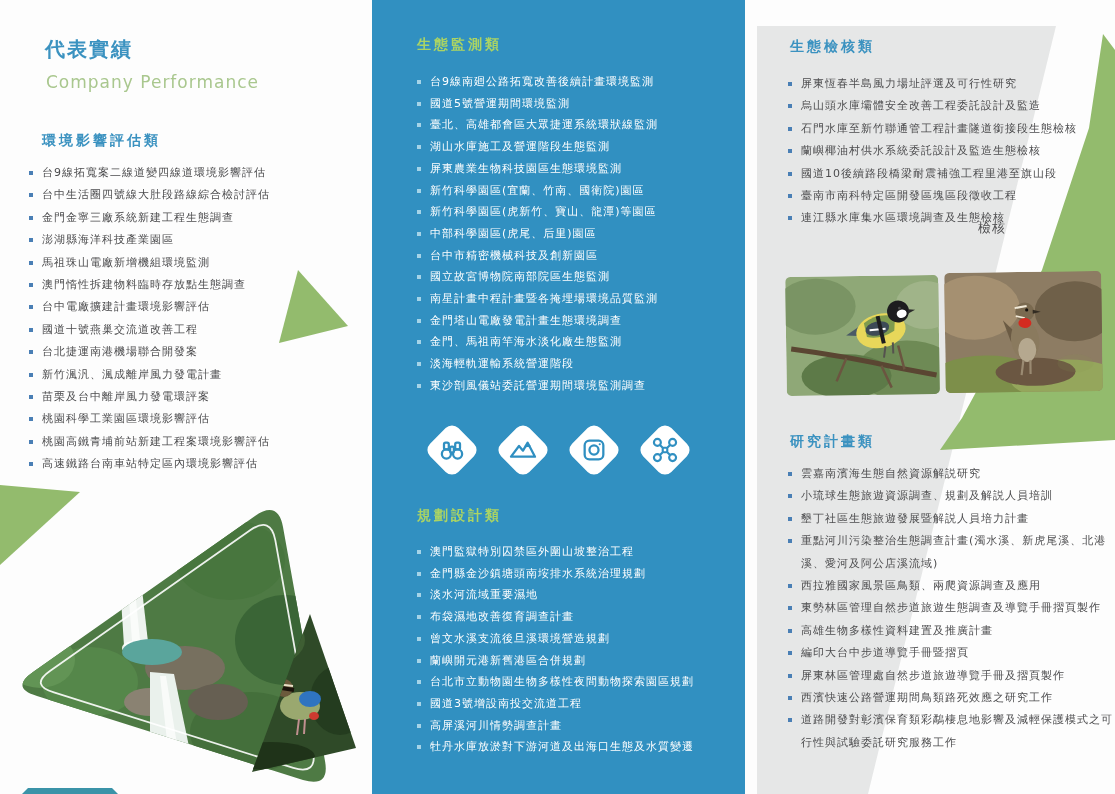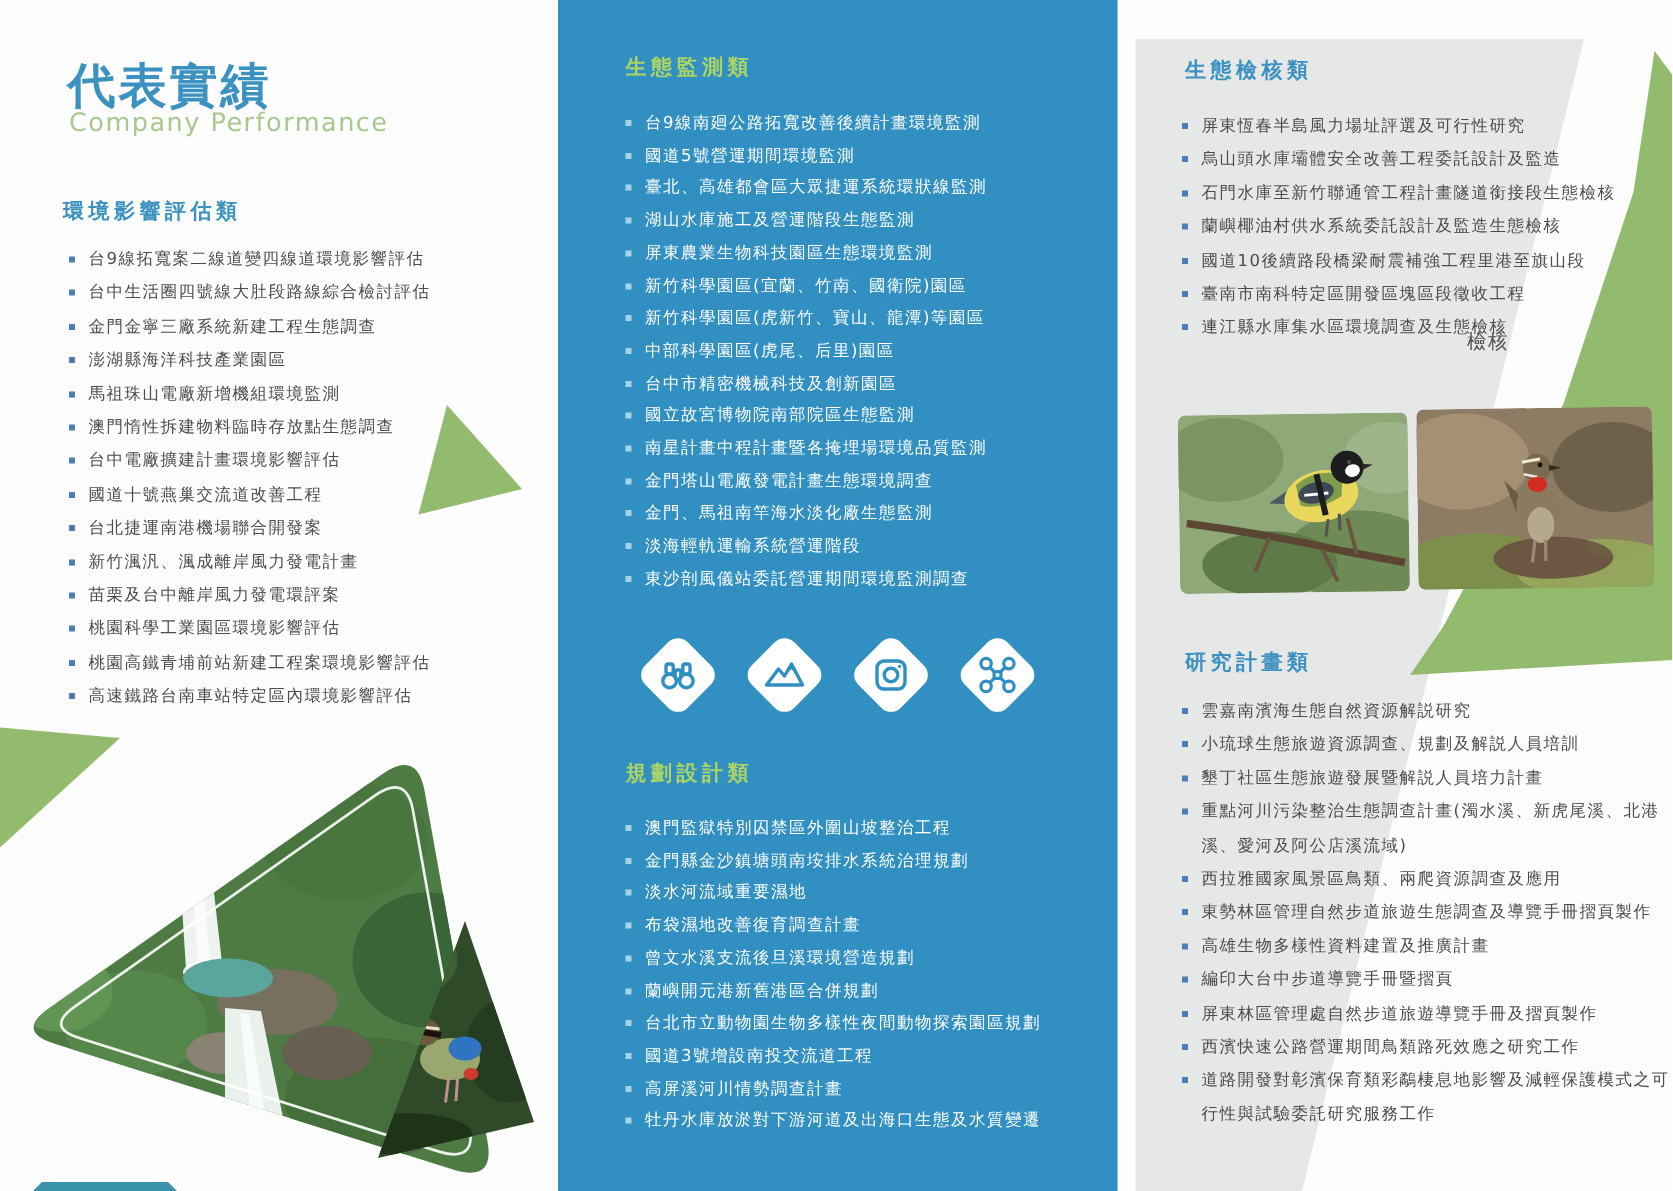--- a/index.html
+++ b/index.html
@@ -6,37 +6,37 @@
   .page{
     position:relative;width:1115px;height:794px;overflow:hidden;
     background:#fdfdfd;
     font-family:"DejaVu Sans","Liberation Sans",sans-serif;
   }
   
   .panel-blue{position:absolute;left:372px;top:0;width:373px;height:794px;background:#3190c1;z-index:0;}
   .deco{position:absolute;left:0;top:0;width:1115px;height:794px;z-index:1;pointer-events:none;}
   .txt{position:absolute;z-index:3;}
   
-  .main-title{left:45px;top:36px;font-size:32px;font-weight:bold;color:#3b92c0;letter-spacing:2px;}
+  .main-title{left:45px;top:36px;font-size:20px;font-weight:bold;color:#3b92c0;letter-spacing:2px;}
   .main-sub{left:46px;top:72px;font-size:17px;color:#a9c78e;letter-spacing:1px;}
   .sec-h{font-size:14px;font-weight:bold;letter-spacing:3px;}
   .sec-h.blue{color:#3b92c0;}
   .sec-h.green{color:#abd464;}
   ul.plist{list-style:none;margin:0;padding:0;}
   ul.plist li{
     position:relative;padding-left:14px;font-size:11px;letter-spacing:1px;
     color:#4c4c4e;line-height:22.4px;
   }
   ul.plist li::before{
     content:"";position:absolute;left:1px;top:9px;width:4px;height:4px;background:#4a7fb5;
   }
   ul.plist.on-blue li{color:#ffffff;line-height:21.7px;}
   ul.plist.on-blue li::before{background:#a5d4e8;}
   
-  #left-list{left:45px;top:162px;width:322px;}
+  #left-list{left:28px;top:162px;width:322px;}
   #left-h{left:42px;top:132px;}
   #mid-h1{left:417px;top:36px;}
   #mid-list1{left:416px;top:71px;width:326px;}
   #mid-h2{left:417px;top:507px;}
   #mid-list2{left:416px;top:541px;width:326px;}
   #right-h1{left:790px;top:38px;text-align:right;}
   #right-list1{left:787px;top:73px;width:324px;}
   #hidden-frag{left:978px;top:219px;font-size:13px;color:#4c4c4e;letter-spacing:1px;}
   #right-h2{left:790px;top:433px;text-align:right;}
   #right-list2{left:787px;top:463px;width:334px;}

